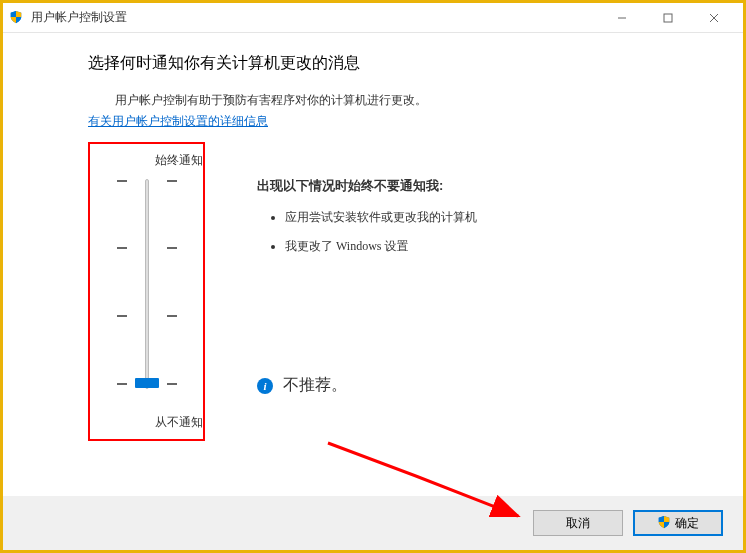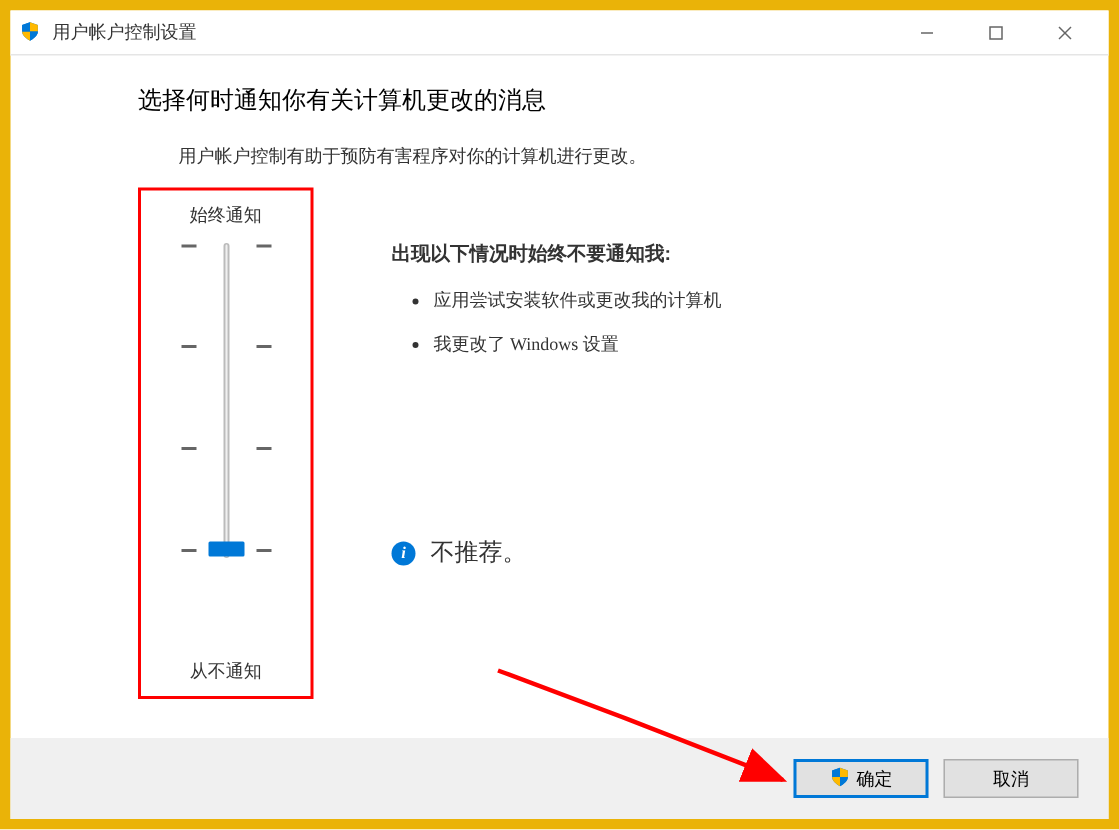--- a/index.html
+++ b/index.html
@@ -11,21 +11,21 @@
       font-family: "Microsoft YaHei", "Segoe UI", sans-serif;
       font-size: 12px;
       background: #fff;
       width: 746px;
       height: 553px;
       overflow: hidden;
     }
     .window {
       width: 746px;
       height: 553px;
-      border: 7px solid #eab308;
+      border: 3px solid #eab308;
       background: #fff;
       display: flex;
       flex-direction: column;
     }
     .titlebar {
       height: 30px;
       background: #fff;
       display: flex;
       align-items: center;
       padding: 0 6px;
@@ -75,24 +75,24 @@
       text-decoration: underline;
       font-size: 12px;
       cursor: pointer;
     }
     .main-area {
       display: flex;
       margin-top: 12px;
     }
     .slider-container {
       width: 117px;
-      height: 341px;
+      height: 299px;
       border: 2px solid #f00;
       padding: 8px 0;
-      text-align: center;
+      text-align: right;
       position: relative;
     }
     .slider-label-top {
       font-size: 12px;
       color: #333;
       margin-bottom: 10px;
     }
     .slider-label-bottom {
       font-size: 12px;
       color: #333;
@@ -250,20 +250,21 @@
             <line x1="1" y1="1" x2="9" y2="9" stroke="#666" stroke-width="1"></line>
             <line x1="9" y1="1" x2="1" y2="9" stroke="#666" stroke-width="1"></line>
           </svg>
       </div>
     </div>
   </div>
 
   <div class="content">
     <h1 class="heading">选择何时通知你有关计算机更改的消息</h1>
     <div class="description">用户帐户控制有助于预防有害程序对你的计算机进行更改。</div>
+    <a class="link">有关用户帐户控制设置的详细信息</a>
 
     <div class="main-area">
       <div class="slider-container">
         <div class="slider-label-top">始终通知</div>
         <div class="slider-track-area">
           <div class="slider-track"></div>
           <div class="slider-tick" style="top:1px">
               <div class="tick-mark"></div>
               <div class="tick-mark"></div>
             </div>
@@ -301,29 +302,29 @@
       <defs>
         <marker id="arrowhead" markerWidth="10" markerHeight="8" refX="9" refY="4" orient="auto">
           <polygon points="0 0, 10 4, 0 8" fill="#ff0000"></polygon>
         </marker>
       </defs>
       <path d="M 5 5 Q 100 40 195 78" stroke="#ff0000" stroke-width="3" fill="none" marker-end="url(#arrowhead)"></path>
     </svg>
   </div>
 
   <div class="footer">
+    <button class="btn">
+      <span>取消</span>
+    </button>
     <button class="btn btn-primary">
       <span>
         <svg class="shield-svg" viewBox="0 0 16 16">
           <path d="M8 1 L14 3 L14 8 C14 12 8 15 8 15 C8 15 2 12 2 8 L2 3 Z" fill="#0078d7"></path>
           <path d="M8 1 L14 3 L14 8 L8 8 Z" fill="#ffb900"></path>
           <path d="M8 8 L8 15 C8 15 2 12 2 8 L8 8 Z" fill="#ffb900"></path>
           <path d="M8 1 L2 3 L2 8 L8 8 Z" fill="#0078d7"></path>
           <path d="M8 8 L14 8 C14 12 8 15 8 15 Z" fill="#0078d7"></path>
         </svg>
       </span>
       <span>确定</span>
     </button>
-    <button class="btn">
-      <span>取消</span>
-    </button>
   </div>
 </div>
 
 </body></html>

